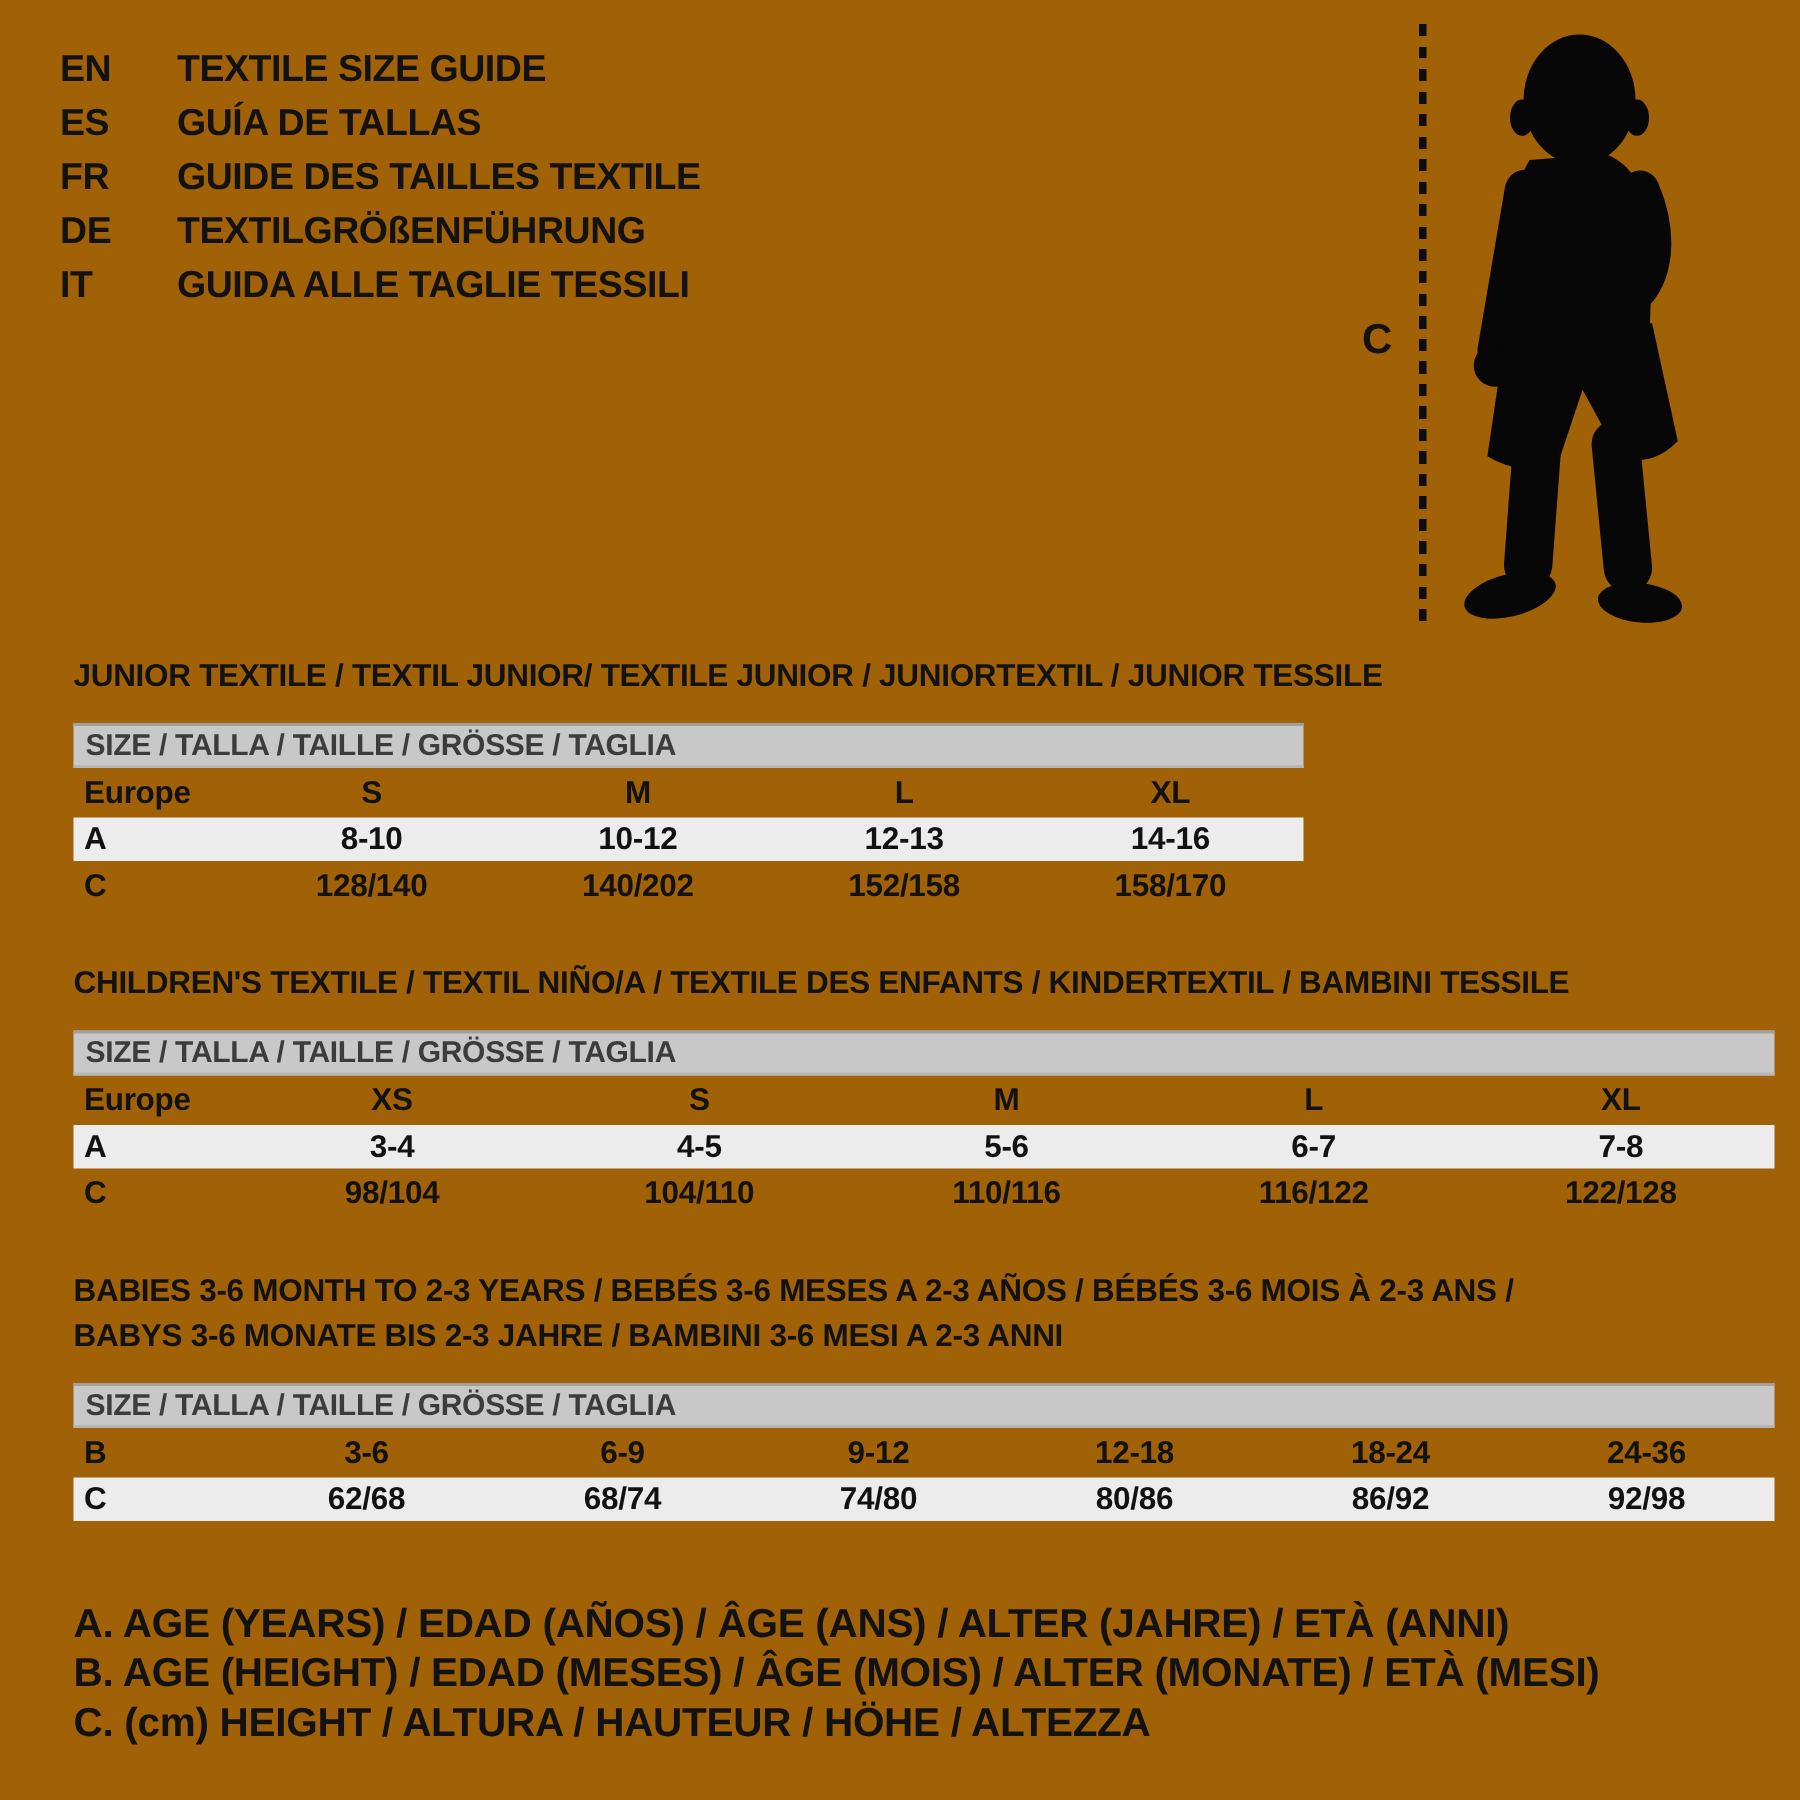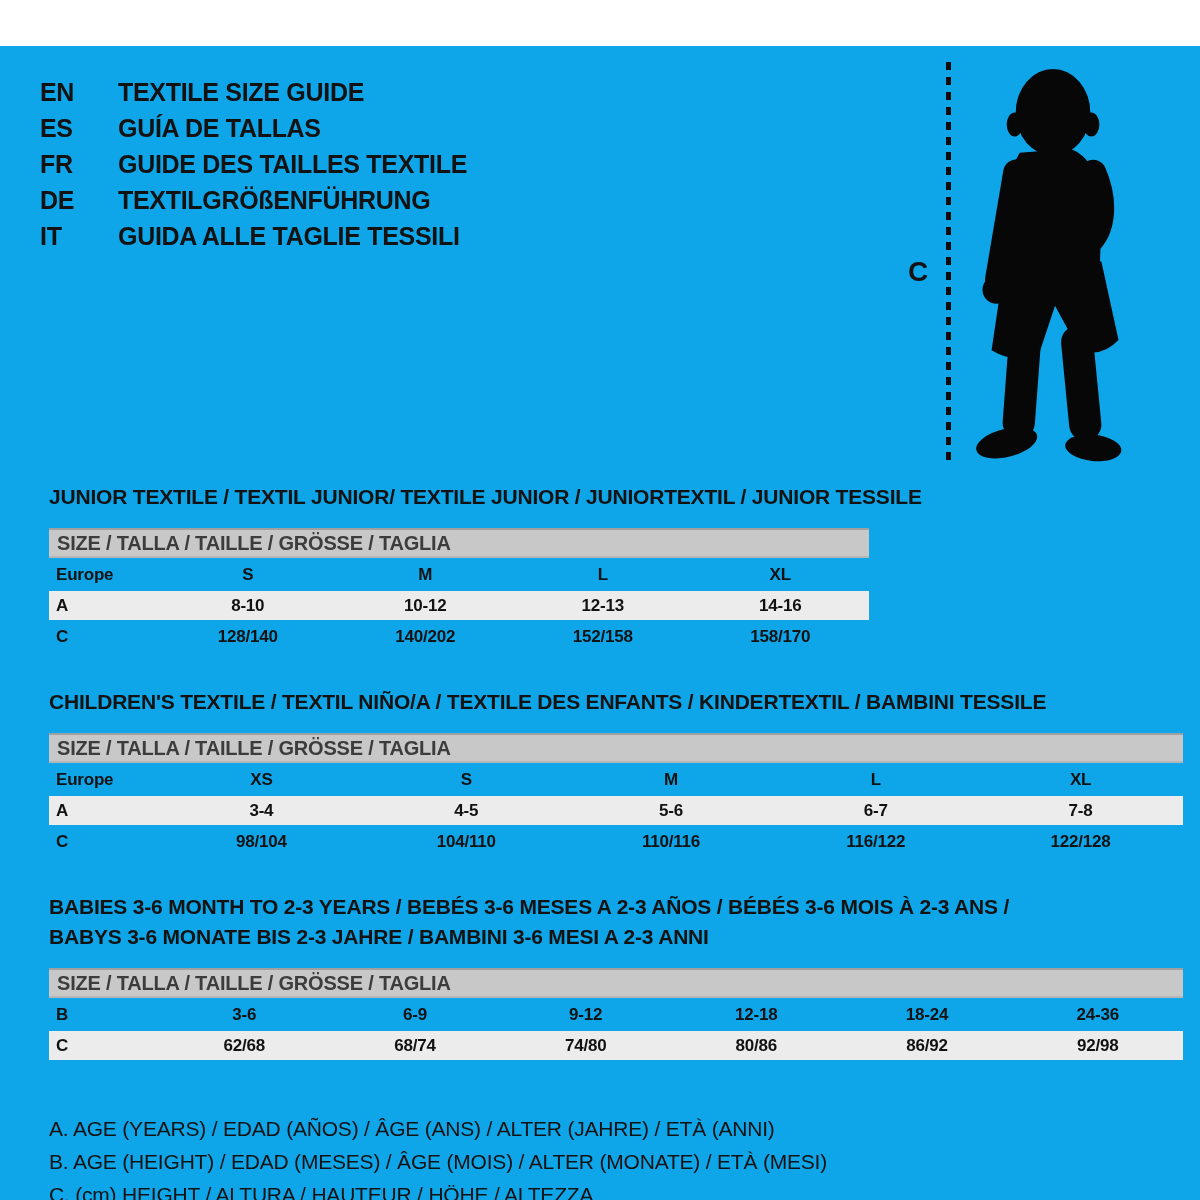--- a/index.html
+++ b/index.html
@@ -2,21 +2,21 @@
 <html><head>
 <meta charset="utf-8">
 <style>
   html,body{margin:0;padding:0;}
   body{
     width:1200px;height:1200px;background:#ffffff;position:relative;
     font-family:"Liberation Sans","DejaVu Sans",sans-serif;
     color:#121212;overflow:hidden;
     -webkit-font-smoothing:antialiased;
   }
-  .page{position:absolute;inset:0;background:#0ea5e9;margin-top:46px;}
+  .page{position:absolute;inset:0;background:#a16207;}
 
   
   .lang-block{position:absolute;left:40px;top:28px;}
   .lang-row{display:flex;line-height:36px;font-size:25px;font-weight:700;letter-spacing:-0.3px;}
   .lang-code{width:78px;flex:0 0 78px;}
   .lang-text{white-space:nowrap;}
 
   
   .c-label{position:absolute;left:908px;top:210px;font-size:28px;font-weight:700;}
   .dash-line{
@@ -31,31 +31,31 @@
   .section + .section{margin-top:36px;}
   .section-title-line{font-size:21px;font-weight:700;line-height:30px;letter-spacing:-0.2px;white-space:nowrap;}
   .table-wrap{width:100%;}
   .section-0 .table-wrap{width:820px;}
   .size-bar{
     margin-top:16px;height:26px;line-height:26px;
     background:#c8c8c8;border-top:2px solid #a0a0a0;border-bottom:2px solid #b6b6b6;
     padding-left:8px;font-size:20px;font-weight:700;color:#3c3c3c;letter-spacing:-0.2px;
   }
   .rows{margin-top:2px;}
-  .trow{height:29px;margin-top:2px;display:grid;align-items:center;font-size:17px;font-weight:700;letter-spacing:-0.2px;}
+  .trow{height:29px;margin-top:2px;display:grid;align-items:center;font-size:21px;font-weight:700;letter-spacing:-0.2px;}
   .rows .trow:nth-child(even){background:#ececec;}
   .cols-4{grid-template-columns:110px repeat(4,1fr);}
   .cols-5{grid-template-columns:110px repeat(5,1fr);}
   .cols-6{grid-template-columns:110px repeat(6,1fr);}
   .cell{text-align:center;}
   .cell.label{text-align:left;padding-left:7px;}
 
   
   .legend{margin-top:52px;}
-  .legend-line{font-size:21px;font-weight:400;line-height:33px;letter-spacing:-0.2px;white-space:nowrap;}
+  .legend-line{font-size:27px;font-weight:700;line-height:33px;letter-spacing:-0.2px;white-space:nowrap;}
 </style>
 </head>
 <body>
 
 <div class="page">
 
   <div class="lang-block">
       <div class="lang-row">
         <span class="lang-code">EN</span>
         <span class="lang-text">TEXTILE SIZE GUIDE</span>

